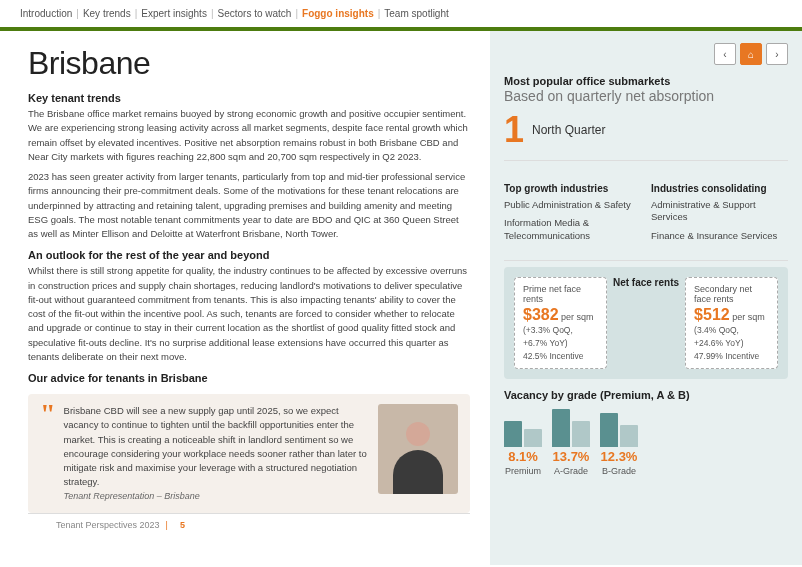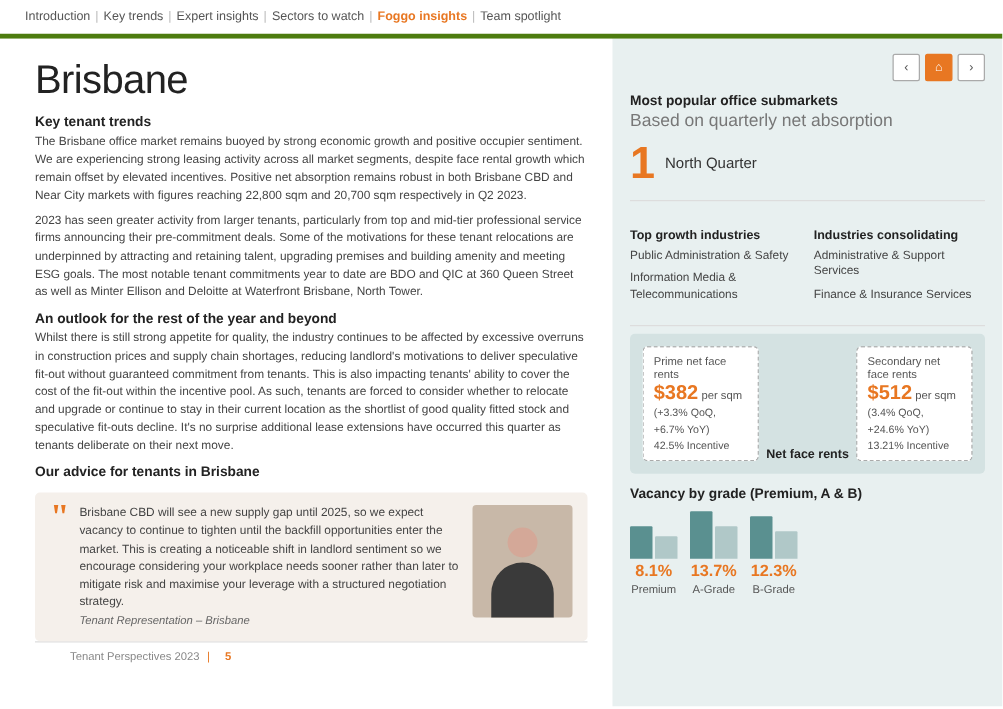--- a/index.html
+++ b/index.html
@@ -233,21 +233,21 @@
       line-height: 1.3;
     }
 
     
     .rents-section {
       background: #d4e2e2;
       border-radius: 4px;
       padding: 10px;
       margin-bottom: 10px;
       display: flex;
-      align-items: flex-end;
+      align-items: flex-start;
       justify-content: space-between;
       gap: 6px;
     }
     .rent-box {
       background: #fff;
       border-radius: 4px;
       padding: 8px;
       flex: 1;
       font-size: 9px;
     }
@@ -423,21 +423,21 @@
       </div>
       <div class="center-label">Net face rents</div>
       <div class="rent-box dashed-box">
         <div class="rent-label">Secondary net face rents</div>
         <div>
           <span class="rent-price">$512</span>
           <span class="rent-unit">per sqm</span>
         </div>
         <div class="rent-details">(3.4% QoQ,</div>
         <div class="rent-details">+24.6% YoY)</div>
-        <div class="rent-details">13.21% Incentive</div>
+        <div class="rent-details">47.99% Incentive</div>
       </div>
     </div>
 
     <div class="vacancy-section">
       <div class="section-label">Vacancy by grade (Premium, A &amp; B)</div>
       <div class="vacancy-bars">
 
         <div class="vacancy-item">
           <div class="vacancy-bar-wrap">
             <div class="bar teal" style="height:26px;"></div>

